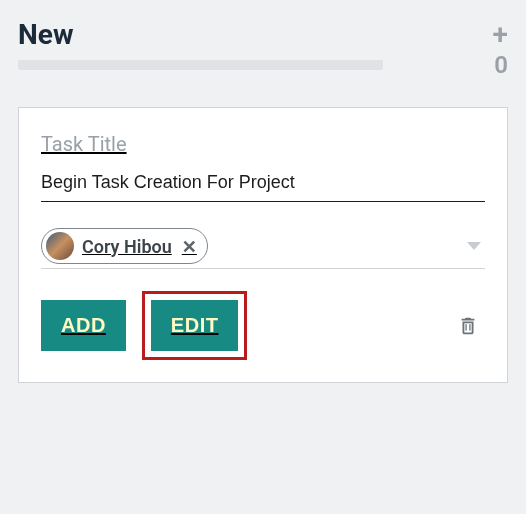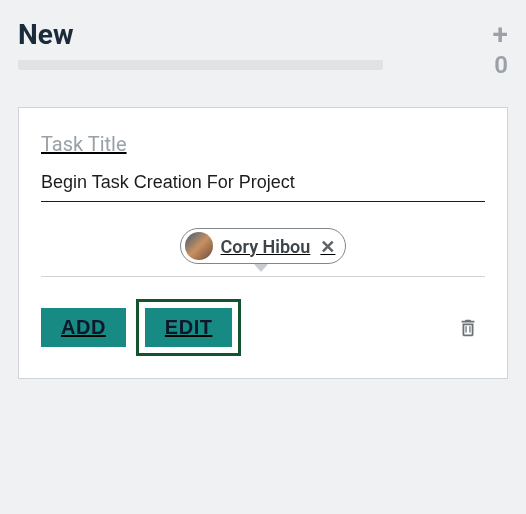--- a/index.html
+++ b/index.html
@@ -73,21 +73,20 @@
       outline: none;
       background: transparent;
     }
     .assignee-row {
       display: flex;
       align-items: center;
       justify-content: space-between;
       border-bottom: 1px solid #d0d4d8;
       padding-bottom: 4px;
       margin-bottom: 22px;
-      flex-direction: column;
     }
     .assignee-chip {
       display: inline-flex;
       align-items: center;
       border: 1.5px solid #7f868d;
       border-radius: 20px;
       padding: 3px 10px 3px 4px;
       gap: 8px;
     }
     .avatar {
@@ -119,34 +118,35 @@
       margin-right: 4px;
     }
     .actions-row {
       display: flex;
       align-items: center;
       gap: 0;
     }
     .btn {
       border: none;
       background: #178a83;
-      color: #0f172a;
+      color: #fef9c3;
       font-size: 20px;
       font-weight: 700;
-      padding: 8px 20px;
+      padding: 14px 20px;
       cursor: pointer;
       letter-spacing: 0.5px;
     }
     .btn-add {
       margin-right: 10px;
     }
     .highlight-box {
-      border: 3px solid #14532d;
+      border: 3px solid #b91c1c;
       padding: 6px;
       display: inline-flex;
+      margin-left: 6px;
     }
     .spacer {
       flex: 1;
     }
     .trash-icon {
       color: #6c7378;
       cursor: pointer;
       margin-right: 6px;
     }
     .trash-icon svg {

